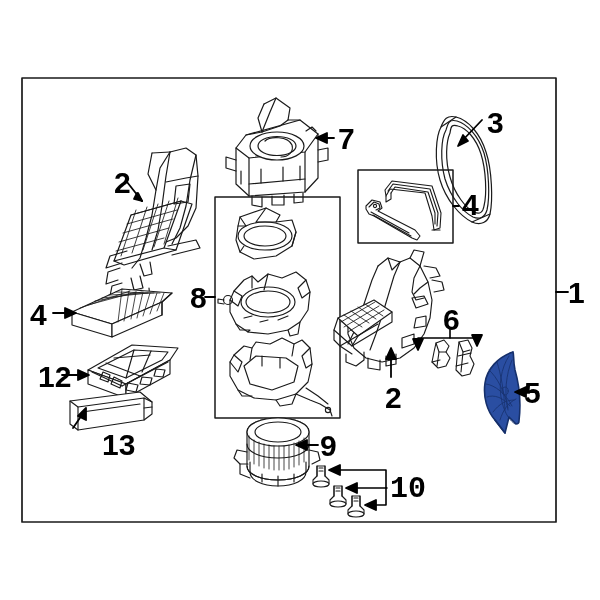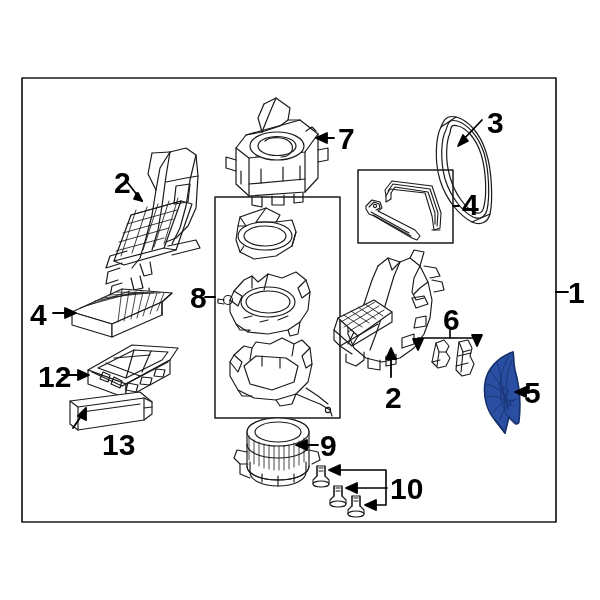--- a/index.html
+++ b/index.html
@@ -373,18 +373,18 @@
 <div class="lbl s30" style="left:568px;top:278px;">1</div>
 <div class="lbl s30" style="left:114px;top:168px;">2</div>
 <div class="lbl s30" style="left:385px;top:383px;">2</div>
 <div class="lbl s30" style="left:487px;top:108px;">3</div>
 <div class="lbl s30" style="left:462px;top:190px;">4</div>
 <div class="lbl s30" style="left:524px;top:378px;">5</div>
 <div class="lbl s30" style="left:443px;top:305px;">6</div>
 <div class="lbl s30" style="left:338px;top:124px;">7</div>
 <div class="lbl s30" style="left:190px;top:283px;">8</div>
 <div class="lbl s30" style="left:320px;top:431px;">9</div>
-<div class="lbl s30" style="left:390px;top:474px;">10</div>
+<div class="lbl s30" style="left:390px;top:474px;font-family:Liberation Mono, monospace;">10</div>
 <div class="lbl s30" style="left:30px;top:300px;">4</div>
 <div class="lbl s30" style="left:38px;top:362px;">12</div>
 <div class="lbl s30" style="left:55px;top:430px;margin-left:47px;">13</div>
 
 </div>
 
 </body></html>

